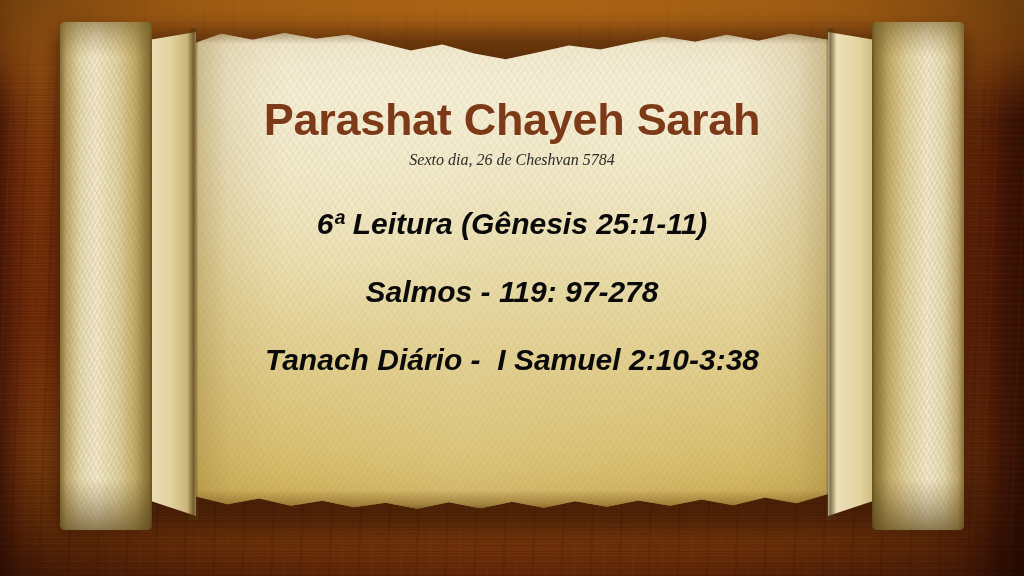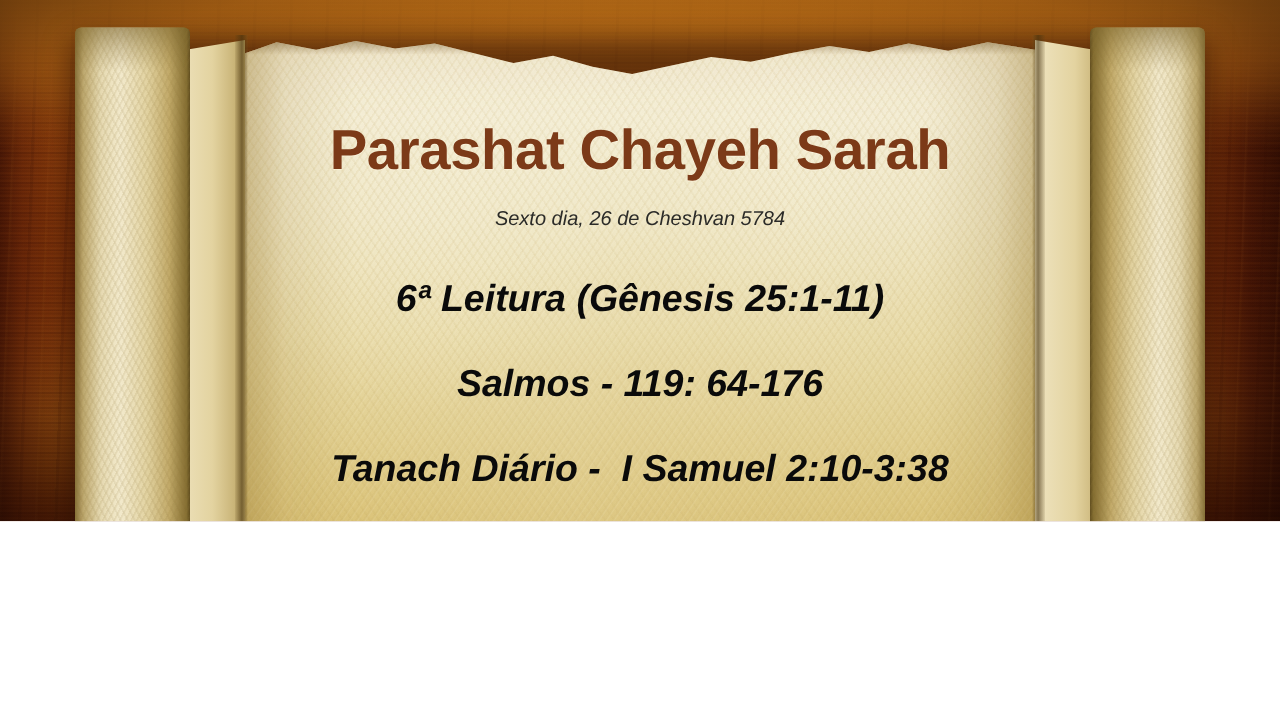--- a/index.html
+++ b/index.html
@@ -9,21 +9,21 @@
     background: #ffffff;
   }
   body {
     font-family: "Liberation Sans", sans-serif;
   }
 
   
   #slide {
     position: relative;
     width: 1024px;
-    height: 417px;
+    height: 576px;
     overflow: hidden;
     background: #8a3a10;
   }
 
   
   .wood-base {
     position: absolute;
     inset: 0;
     background:
       linear-gradient(180deg,
@@ -314,26 +314,26 @@
     font-family: "Liberation Sans", sans-serif;
     font-size: 45px;
     font-weight: bold;
     color: #7c3a18;
     letter-spacing: -.3px;
     line-height: 1.05;
     margin: 56px 0 0 0;
     text-shadow: 0 1px 0 rgba(255,248,226,.55);
   }
   .subtitle {
-    font-family: Liberation Sans, sans-serif;
+    font-family: Liberation Serif, serif;
     font-size: 16px;
     font-style: italic;
     font-weight: normal;
     color: #2b2b28;
-    margin: 24px 0 0 0;
+    margin: 8px 0 0 0;
   }
   .lines {
     margin-top: 40px;
   }
   .line {
     font-family: "Liberation Sans", sans-serif;
     font-size: 30px;
     font-weight: bold;
     font-style: italic;
     color: #0a0a0a;
@@ -384,18 +384,18 @@
     </div>
   </div>
 
   <div class="content">
     <h1 class="title">Parashat Chayeh Sarah</h1>
 
     <p class="subtitle">Sexto dia, 26 de Cheshvan 5784</p>
 
     <div class="lines">
       <p class="line">6ª Leitura (Gênesis 25:1-11)</p>
-      <p class="line">Salmos - 119: 64-176</p>
+      <p class="line">Salmos - 119: 97-278</p>
       <p class="line">Tanach Diário -  I Samuel 2:10-3:38</p>
     </div>
   </div>
 
 </div>
 
 </body></html>

